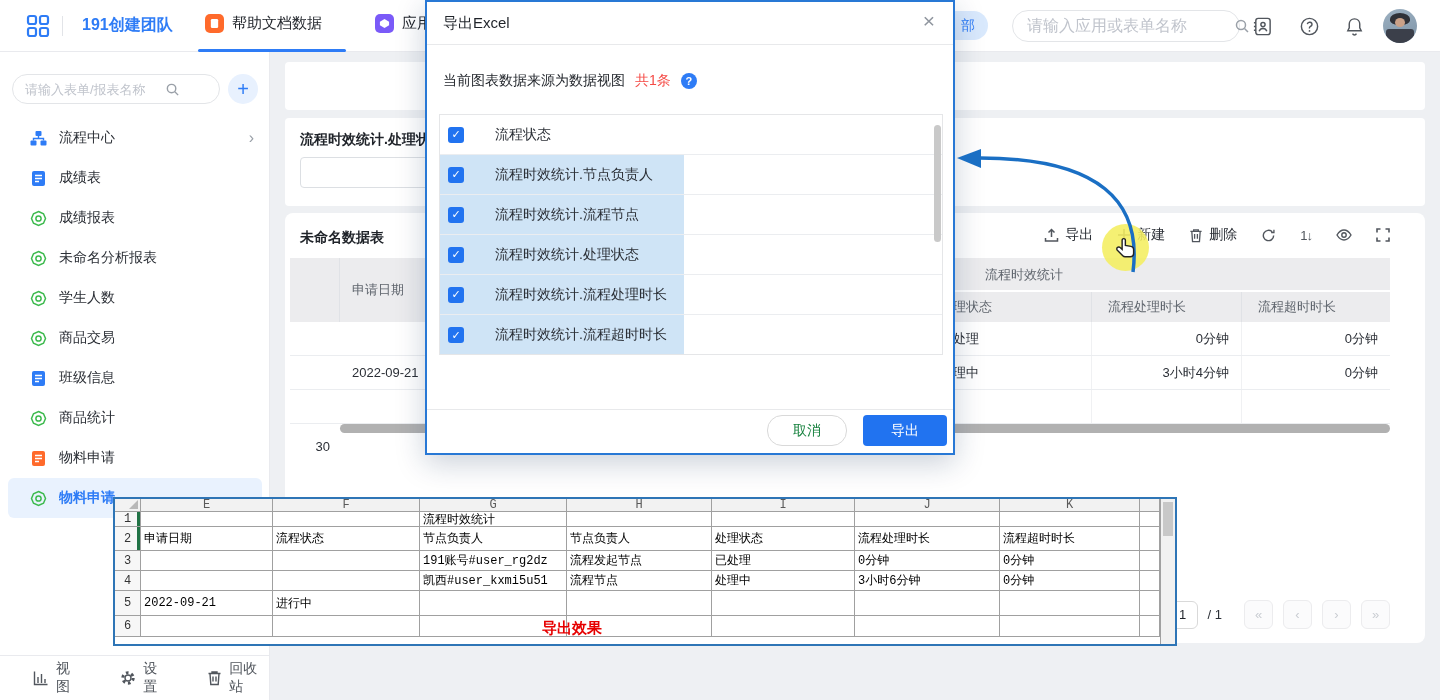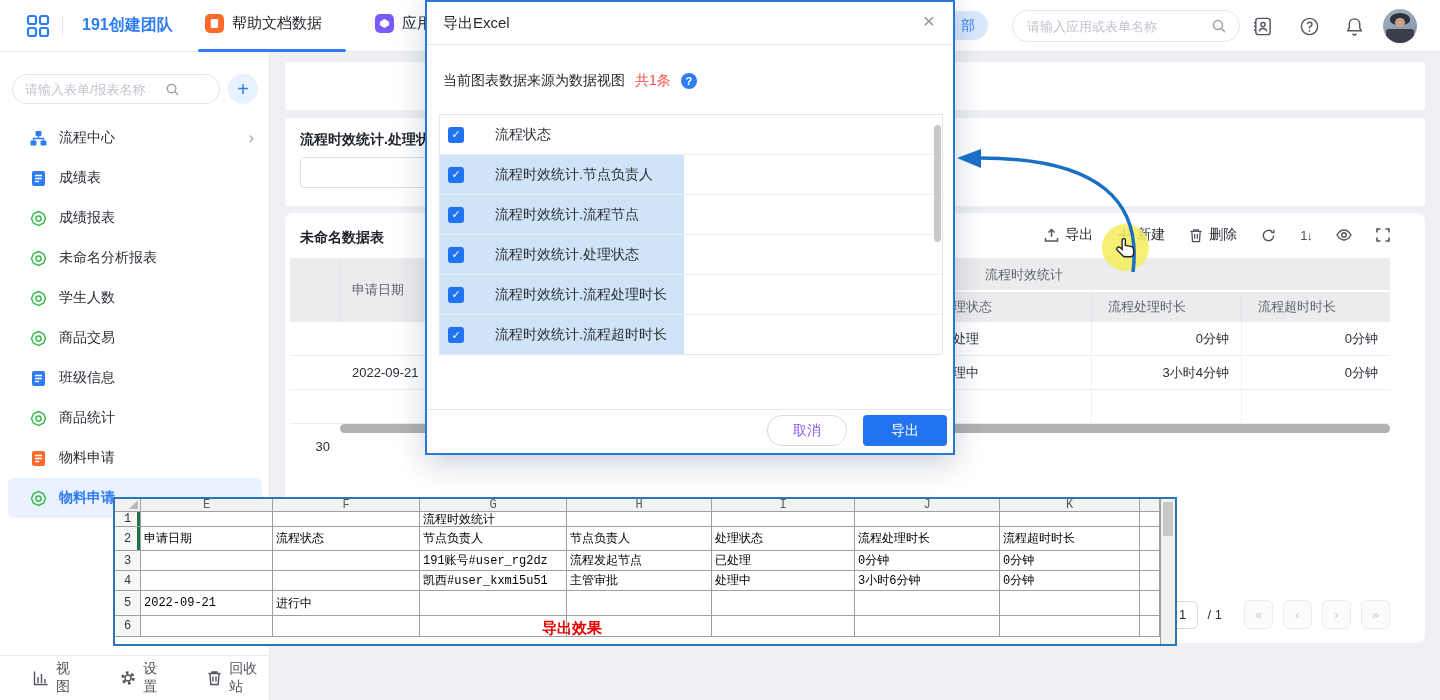--- a/index.html
+++ b/index.html
@@ -10,21 +10,21 @@
   .navbar { position:absolute; left:0; top:0; width:1440px; height:52px; background:#fff; border-bottom:1px solid #e9eaee; z-index:5; }
   .logo-grid { position:absolute; left:26px; top:14px; width:24px; height:24px; }
   .nav-divider { position:absolute; left:62px; top:16px; width:1px; height:20px; background:#e2e4e8; }
   .team-name { position:absolute; left:82px; top:15px; font-size:16px; font-weight:bold; color:#2e7cf6; }
   .nav-tab { position:absolute; top:14px; display:flex; align-items:center; gap:8px; font-size:15px; color:#1f2329; }
   .tab1 { left:205px; } .tab2 { left:375px; }
   .tab-app-icon { width:19px; height:19px; border-radius:5px; display:flex; align-items:center; justify-content:center; color:#fff; font-size:11px; }
   .tab-underline { position:absolute; left:198px; top:49px; width:148px; height:3px; background:#2e7cf6; border-radius:2px; }
   .nav-pill { position:absolute; left:905px; top:11px; width:83px; height:29px; background:#d9e9fd; border-radius:15px; color:#2e7cf6; font-size:14px; display:flex; align-items:center; justify-content:flex-end; padding-right:13px; }
   .nav-search { position:absolute; left:1012px; top:10px; width:228px; height:32px; border:1px solid #e3e5e8; border-radius:16px; display:flex; align-items:center; padding:0 12px 0 14px; background:#fff; }
-  .nav-search input { border:0; outline:0; flex:1; font-size:13px; color:#ec4899; font-family:inherit; }
+  .nav-search input { border:0; outline:0; flex:1; font-size:16px; color:#ec4899; font-family:inherit; }
   .nav-search input::placeholder { color:#c0c4cc; }
   .nav-icon { position:absolute; top:16px; width:21px; height:21px; color:#51565d; }
   .avatar { position:absolute; left:1383px; top:9px; width:34px; height:34px; border-radius:50%; background:linear-gradient(160deg,#9db1c2,#7d93a6); overflow:hidden; }
   .avatar .hair { position:absolute; left:7px; top:4px; width:20px; height:12px; border-radius:50% 50% 40% 40%; background:#2f3138; }
   .avatar .face { position:absolute; left:12px; top:9px; width:10px; height:9px; border-radius:50%; background:#caa188; }
   .avatar .laptop { position:absolute; left:3px; top:20px; width:28px; height:14px; background:#3b3f4a; border-radius:3px 3px 0 0; }
 
   
   .sidebar { position:absolute; left:0; top:52px; width:270px; height:603px; background:#fff; border-right:1px solid #e9eaee; z-index:4; }
   .sb-search-row { position:absolute; left:12px; top:22px; width:246px; height:30px; display:flex; align-items:center; gap:8px; }
@@ -94,21 +94,21 @@
   .help-circle { width:16px; height:16px; border-radius:50%; background:#2e7cf6; color:#fff; font-size:11px; font-weight:bold; display:flex; align-items:center; justify-content:center; }
   .field-list { position:absolute; left:12px; top:112px; width:504px; height:241px; border:1px solid #e5e6e8; overflow:hidden; }
   .field-row { position:relative; height:40px; border-bottom:1px solid #ebedf0; display:flex; align-items:center; }
   .field-row:last-child { border-bottom:none; }
   .row-hl { position:absolute; left:0; top:0; bottom:0; width:244px; background:#cfe4f6; }
   .checkbox { position:relative; margin-left:8px; width:16px; height:16px; border-radius:3px; background:#2173f0; color:#fff; font-size:11px; display:flex; align-items:center; justify-content:center; z-index:1; cursor:pointer; }
   .checkbox::after { content:"✓"; }
   .field-label { position:relative; margin-left:31px; font-size:14px; color:#2b2f36; z-index:1; }
   .list-scroll { position:absolute; left:507px; top:123px; width:7px; height:117px; background:#c9c9c9; border-radius:4px; }
   .modal-footer-line { position:absolute; left:0; top:407px; width:526px; height:1px; background:#e8e9eb; }
-  .btn-cancel { position:absolute; left:340px; top:413px; width:80px; height:31px; background:#fff; border:1px solid #d9d9d9; border-radius:15px; font-size:14px; color:#8b5cf6; cursor:pointer; font-family:inherit; }
+  .btn-cancel { position:absolute; left:340px; top:413px; width:80px; height:31px; background:#fff; border:1px solid #d9d9d9; border-radius:15px; font-size:14px; color:#15803d; cursor:pointer; font-family:inherit; }
   .btn-export { position:absolute; left:436px; top:413px; width:84px; height:31px; background:#2173f0; border:none; border-radius:4px; font-size:14px; color:#fff; cursor:pointer; font-family:inherit; }
 
   
   .hl-circle { position:absolute; left:1102px; top:224px; width:47px; height:47px; border-radius:50%; background:rgba(244,238,96,.88); z-index:40; }
   .cursor-hand { position:absolute; left:1114px; top:237px; z-index:42; }
   .arrow-svg { position:absolute; left:950px; top:140px; z-index:41; pointer-events:none; }
 
   
   .excel { position:absolute; left:113px; top:497px; width:1064px; height:149px; background:#fff; border:2px solid #2e75b6; z-index:50; font-family:"Liberation Mono","DejaVu Sans Mono",monospace; }
   .xl-row { display:flex; }
@@ -566,21 +566,21 @@
     <div class="xl-cell w-i h-r3">已处理</div>
     <div class="xl-cell w-j h-r3">0分钟</div>
     <div class="xl-cell w-k h-r3">0分钟</div>
     <div class="xl-cell w-x h-r3"></div>
   </div>
   <div class="xl-row">
     <div class="xl-cell xl-num w-num h-r4">4</div>
     <div class="xl-cell w-e h-r4"></div>
     <div class="xl-cell w-f h-r4"></div>
     <div class="xl-cell w-g h-r4">凯西#user_kxmi5u51</div>
-    <div class="xl-cell w-h h-r4">主管审批</div>
+    <div class="xl-cell w-h h-r4">流程节点</div>
     <div class="xl-cell w-i h-r4">处理中</div>
     <div class="xl-cell w-j h-r4">3小时6分钟</div>
     <div class="xl-cell w-k h-r4">0分钟</div>
     <div class="xl-cell w-x h-r4"></div>
   </div>
   <div class="xl-row">
     <div class="xl-cell xl-num w-num h-r5">5</div>
     <div class="xl-cell w-e h-r5">2022-09-21</div>
     <div class="xl-cell w-f h-r5">进行中</div>
     <div class="xl-cell w-g h-r5"></div>

